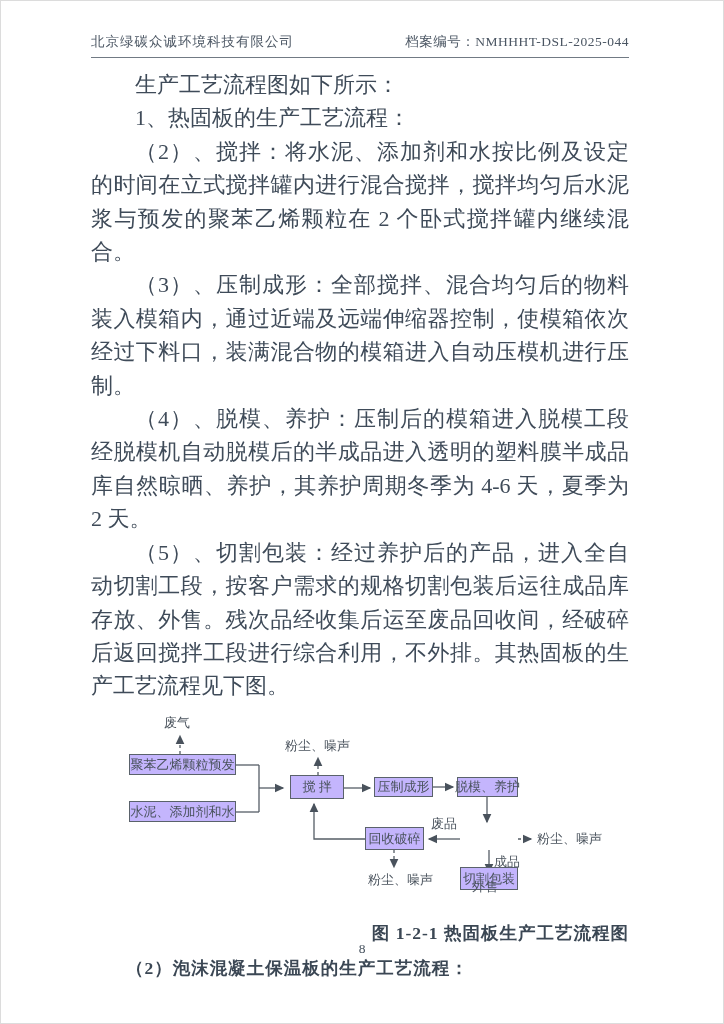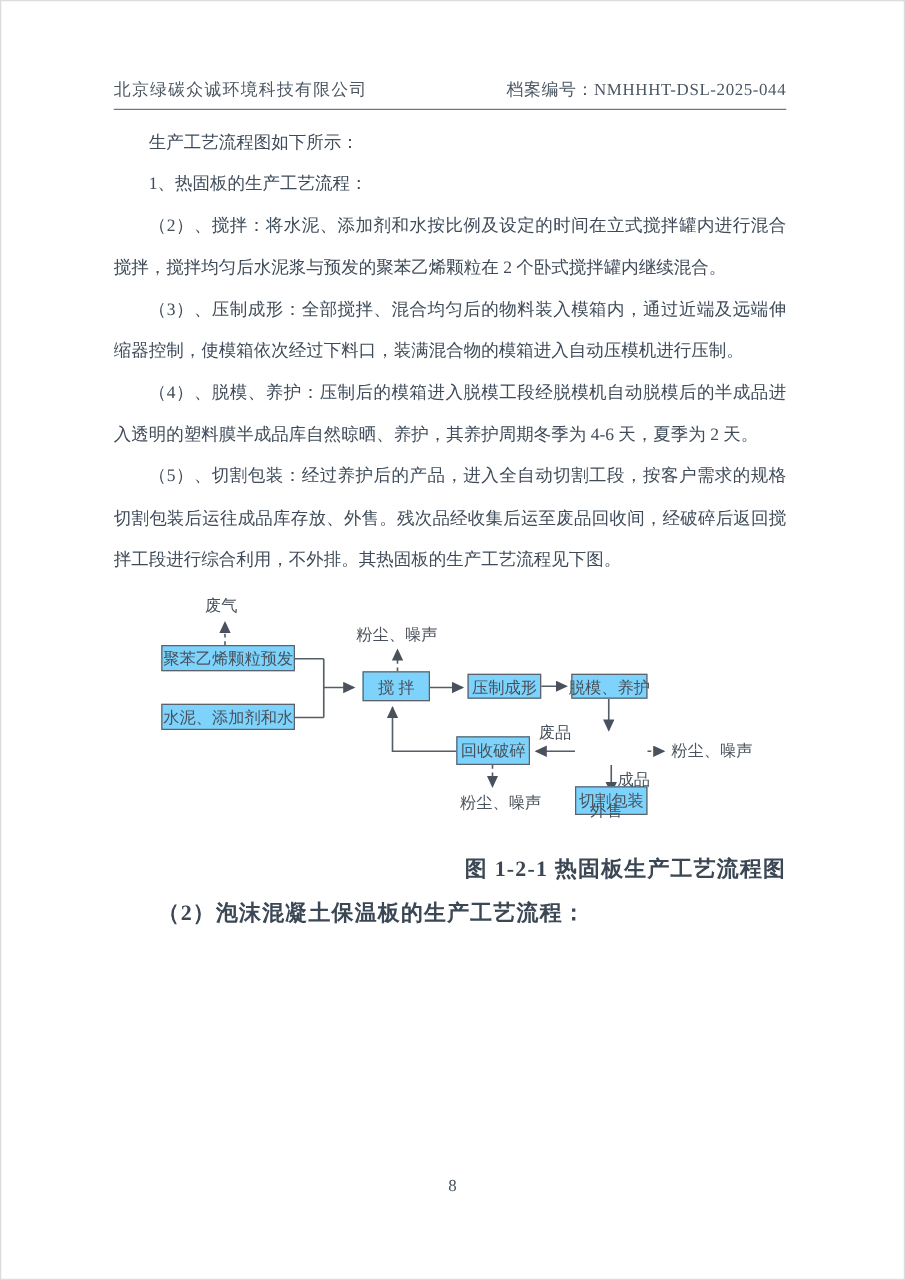--- a/index.html
+++ b/index.html
@@ -17,56 +17,56 @@
     color:#3f4b59;
     overflow:hidden;
   }
   .column{
     position:absolute;
     left:90px;top:0;
     width:538px;
   }
   
   .doc-header{
-    margin-top:62px;
+    margin-top:32px;
     display:flex;
     justify-content:space-between;
     align-items:flex-end;
     padding-bottom:6px;
     border-bottom:1.5px solid #717a84;
     font-size:13.5px;
     color:#4b5663;
     letter-spacing:1px;
   }
   .doc-header .doc-num{letter-spacing:0.5px;}
   
   .bodytext{padding-top:10px;}
   .bodytext p{
     margin:0;
-    font-size:14px;
+    font-size:22px;
     line-height:33.4px;
     text-align:justify;
     text-indent:2em;
     color:#3f4b59;
     font-family:Liberation Serif, serif;
   }
   
   .flowchart{
     position:relative;
     width:538px;height:200px;
     margin-top:2px;
     font-size:13px;
     color:#49525c;
   }
   .fc-node{
     position:absolute;
     border:1.2px solid #5a626b;
     display:flex;align-items:center;justify-content:center;
     text-align:center;
-    background:#7dd3fc;
+    background:#c4b5fd;
     box-sizing:border-box;
     white-space:nowrap;
     line-height:1;
   }
   .fc-label{
     position:absolute;
     white-space:nowrap;
     line-height:1;
   }
   .fc-svg{position:absolute;left:0;top:0;}

